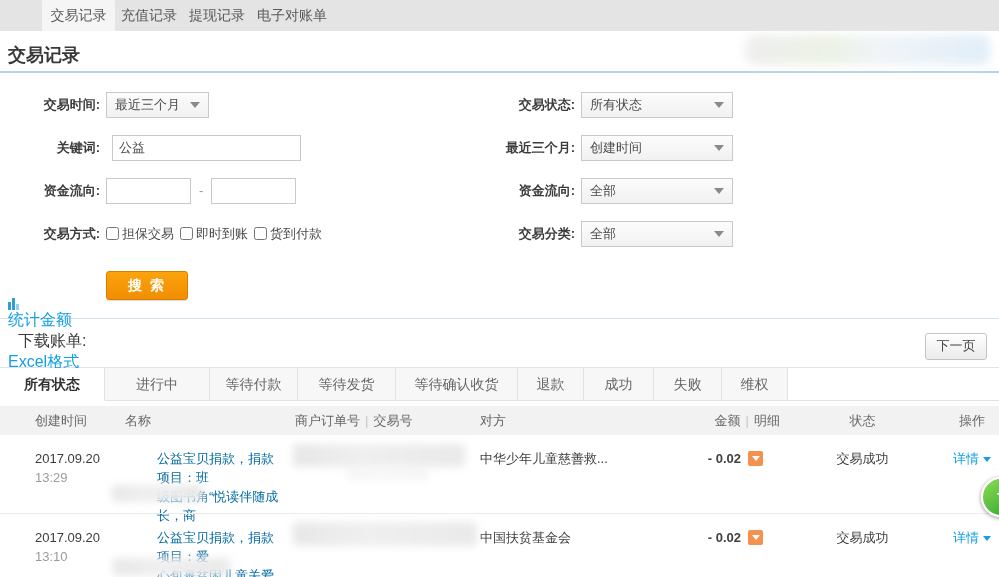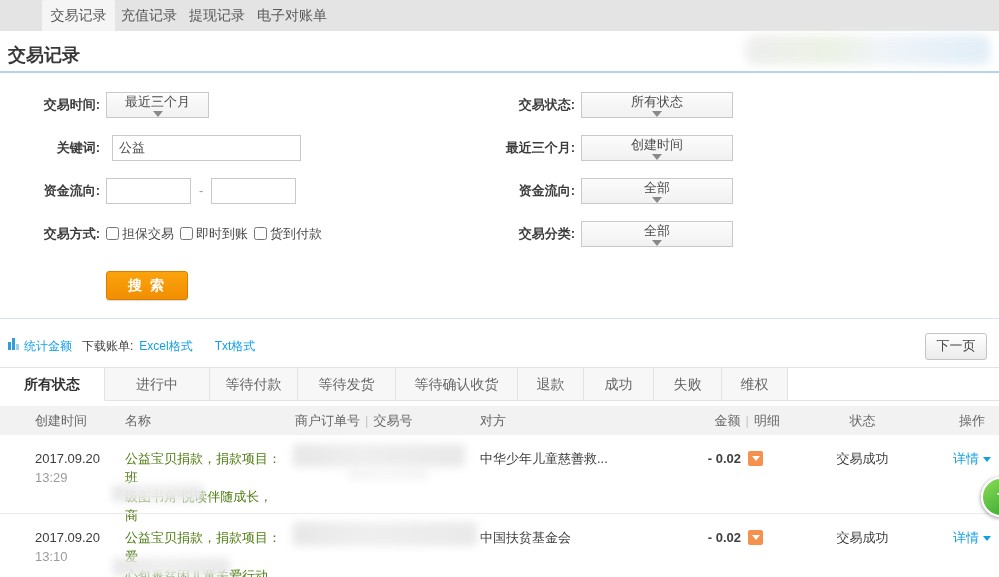--- a/index.html
+++ b/index.html
@@ -19,40 +19,40 @@
     background:linear-gradient(90deg,#ececec,#e9f0e1 35%,#eef3f7 55%,#dcebf6); filter:blur(5px); opacity:.85; }
 
   
   .filter-panel { display:flex; padding-top:10px; height:246px; border-bottom:1px solid #d8e6f2; }
   .fcol-left { width:493px; }
   .fcol-right { flex:1; }
   .frow { display:flex; align-items:center; height:43px; }
   .flabel { width:100px; text-align:right; font-weight:bold; color:#3c3c3c; margin-right:6px; white-space:nowrap; }
   .fcol-right .flabel { width:82px; }
   .dd { height:26px; border:1px solid #c9c9c9; background:linear-gradient(#fcfcfc,#f1f1f1);
-        display:flex; align-items:center; justify-content:space-between; padding:0 8px; color:#4a4a4a; cursor:pointer;flex-direction:column; }
+        display:flex; align-items:center; justify-content:space-between; padding:0 8px; color:#4a4a4a; cursor:pointer; }
   .dd-small { width:103px; }
   .dd-wide { width:152px; }
   .caret { width:0; height:0; border-left:5px solid transparent; border-right:5px solid transparent; border-top:6px solid #8a8a8a; }
   .tinput { height:26px; border:1px solid #c9c9c9; background:#fff; padding:0 6px; font-size:13px; color:#4a4a4a;
             font-family:"Liberation Sans","DejaVu Sans",sans-serif; }
   .kw-input { width:189px; margin-left:6px; }
   .amt-input { width:85px; }
   .amt-dash { margin:0 8px; color:#999; }
   .cbgroup { display:flex; align-items:center; }
   .cbitem { display:flex; align-items:center; margin-right:6px; color:#4a4a4a; }
   .cbitem input { width:13px; height:13px; margin-right:3px; }
   .btn-row { margin-top:16px; }
   .search-btn { margin-left:106px; width:82px; height:29px; border:1px solid #d87f00; border-radius:3px;
     background:linear-gradient(#fba30c,#f18e02); color:#fff; font-weight:bold; font-size:14px; letter-spacing:2px;
     box-shadow:0 1px 1px rgba(0,0,0,.15); cursor:pointer; font-family:"Liberation Sans","DejaVu Sans",sans-serif; }
 
   
   .stats-row { height:48px; display:flex; justify-content:space-between; align-items:center; padding:6px 12px 0 8px; }
-  .stats-left { display:flex; align-items:flex-start; font-size:12px; }
+  .stats-left { display:flex; align-items:flex-start; font-size:16px;flex-direction:column; }
   .bars-icon { display:flex; align-items:flex-end; height:12px; margin-right:4px; }
   .bars-icon i { display:block; width:3px; margin-right:1px; background:#2f9fd8; }
   .bars-icon i.b1 { height:8px; } .bars-icon i.b2 { height:12px; } .bars-icon i.b3 { height:6px; background:#9ccfec; }
   a.blue, .blue-link { color:#119fe6; text-decoration:none; cursor:pointer; }
   .dl-label { margin:0 6px 0 10px; color:#3c3c3c; }
   .dl-link { margin-right:22px; }
   .nextpage-btn { width:62px; height:27px; border:1px solid #c3c3c3; border-radius:3px;
     background:linear-gradient(#ffffff,#ebebeb); color:#444; font-size:13px; cursor:pointer;
     font-family:"Liberation Sans","DejaVu Sans",sans-serif; }
 
@@ -67,21 +67,21 @@
   .tbl-header { margin-top:5px; height:29px; background:#f2f2f2; display:grid;
     grid-template-columns:90px 170px 185px 175px 125px 165px 1fr; padding-left:35px;
     color:#666; line-height:29px; font-size:13px; }
   .th-amount { text-align:right; } .th-status { text-align:center; } .th-action { text-align:center; }
   .hsep { color:#c6c6c6; padding:0 5px; }
   .tbl-row { position:relative; display:grid; grid-template-columns:90px 170px 185px 175px 125px 165px 1fr;
     padding-left:35px; height:78px; align-items:start; }
   .tbl-row + .tbl-row { border-top:1px solid #ebebeb; }
   .cell { padding-top:14px; line-height:19px; }
   .c-date .t1 { color:#3c3c3c; } .c-date .t2 { color:#9b9b9b; }
-  .c-name { color:#4d7c0f; padding-right:10px; }
+  .c-name { color:#0369a1; padding-right:10px;margin-left:32px; }
   .c-amt { display:flex; justify-content:flex-end; align-items:center; padding-right:17px; }
   .amt-val { font-weight:bold; color:#3f3f3f; margin-right:7px; }
   .amt-icon { width:15px; height:15px; background:#f5914e; border-radius:2px; display:flex; align-items:center; justify-content:center; cursor:pointer; }
   .amt-icon .wcaret { width:0; height:0; border-left:4px solid transparent; border-right:4px solid transparent; border-top:5px solid #fff; }
   .c-status { text-align:center; color:#3c3c3c; }
   .c-action { text-align:center; white-space:nowrap; }
   .c-action .bcaret { display:inline-block; width:0; height:0; border-left:4px solid transparent; border-right:4px solid transparent;
     border-top:5px solid #119fe6; margin-left:4px; vertical-align:middle; }
 
   .blur-patch { position:absolute; background:linear-gradient(90deg,#e7e7e7,#efefef 40%,#e9e9e9); filter:blur(4px); border-radius:4px; }

